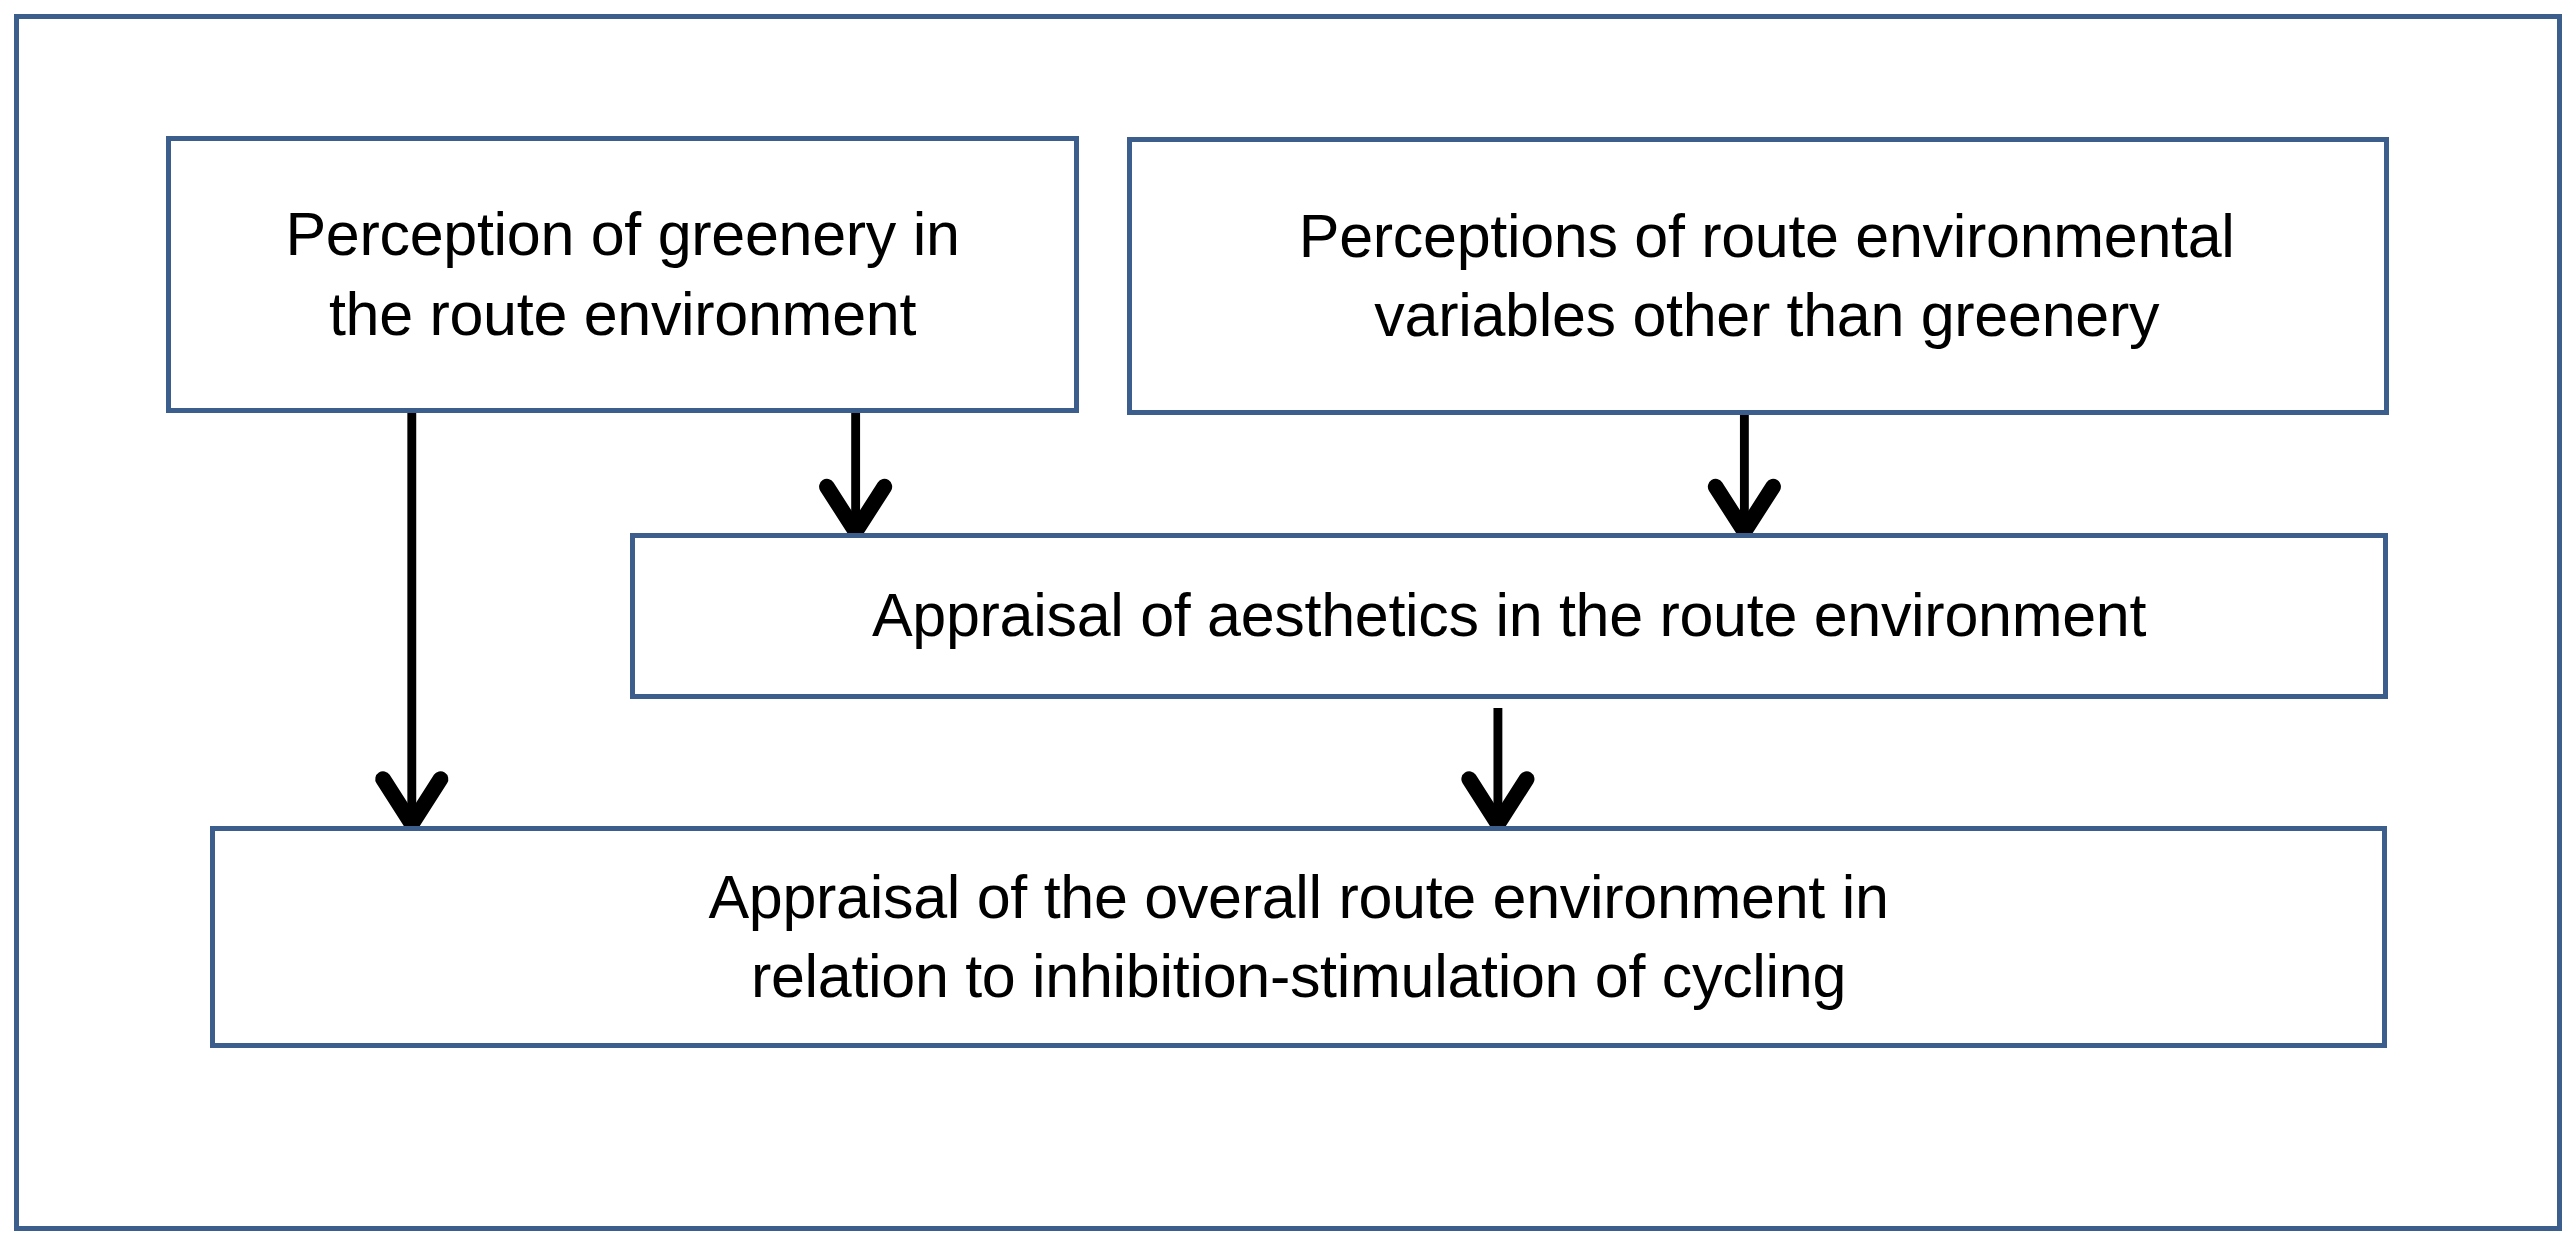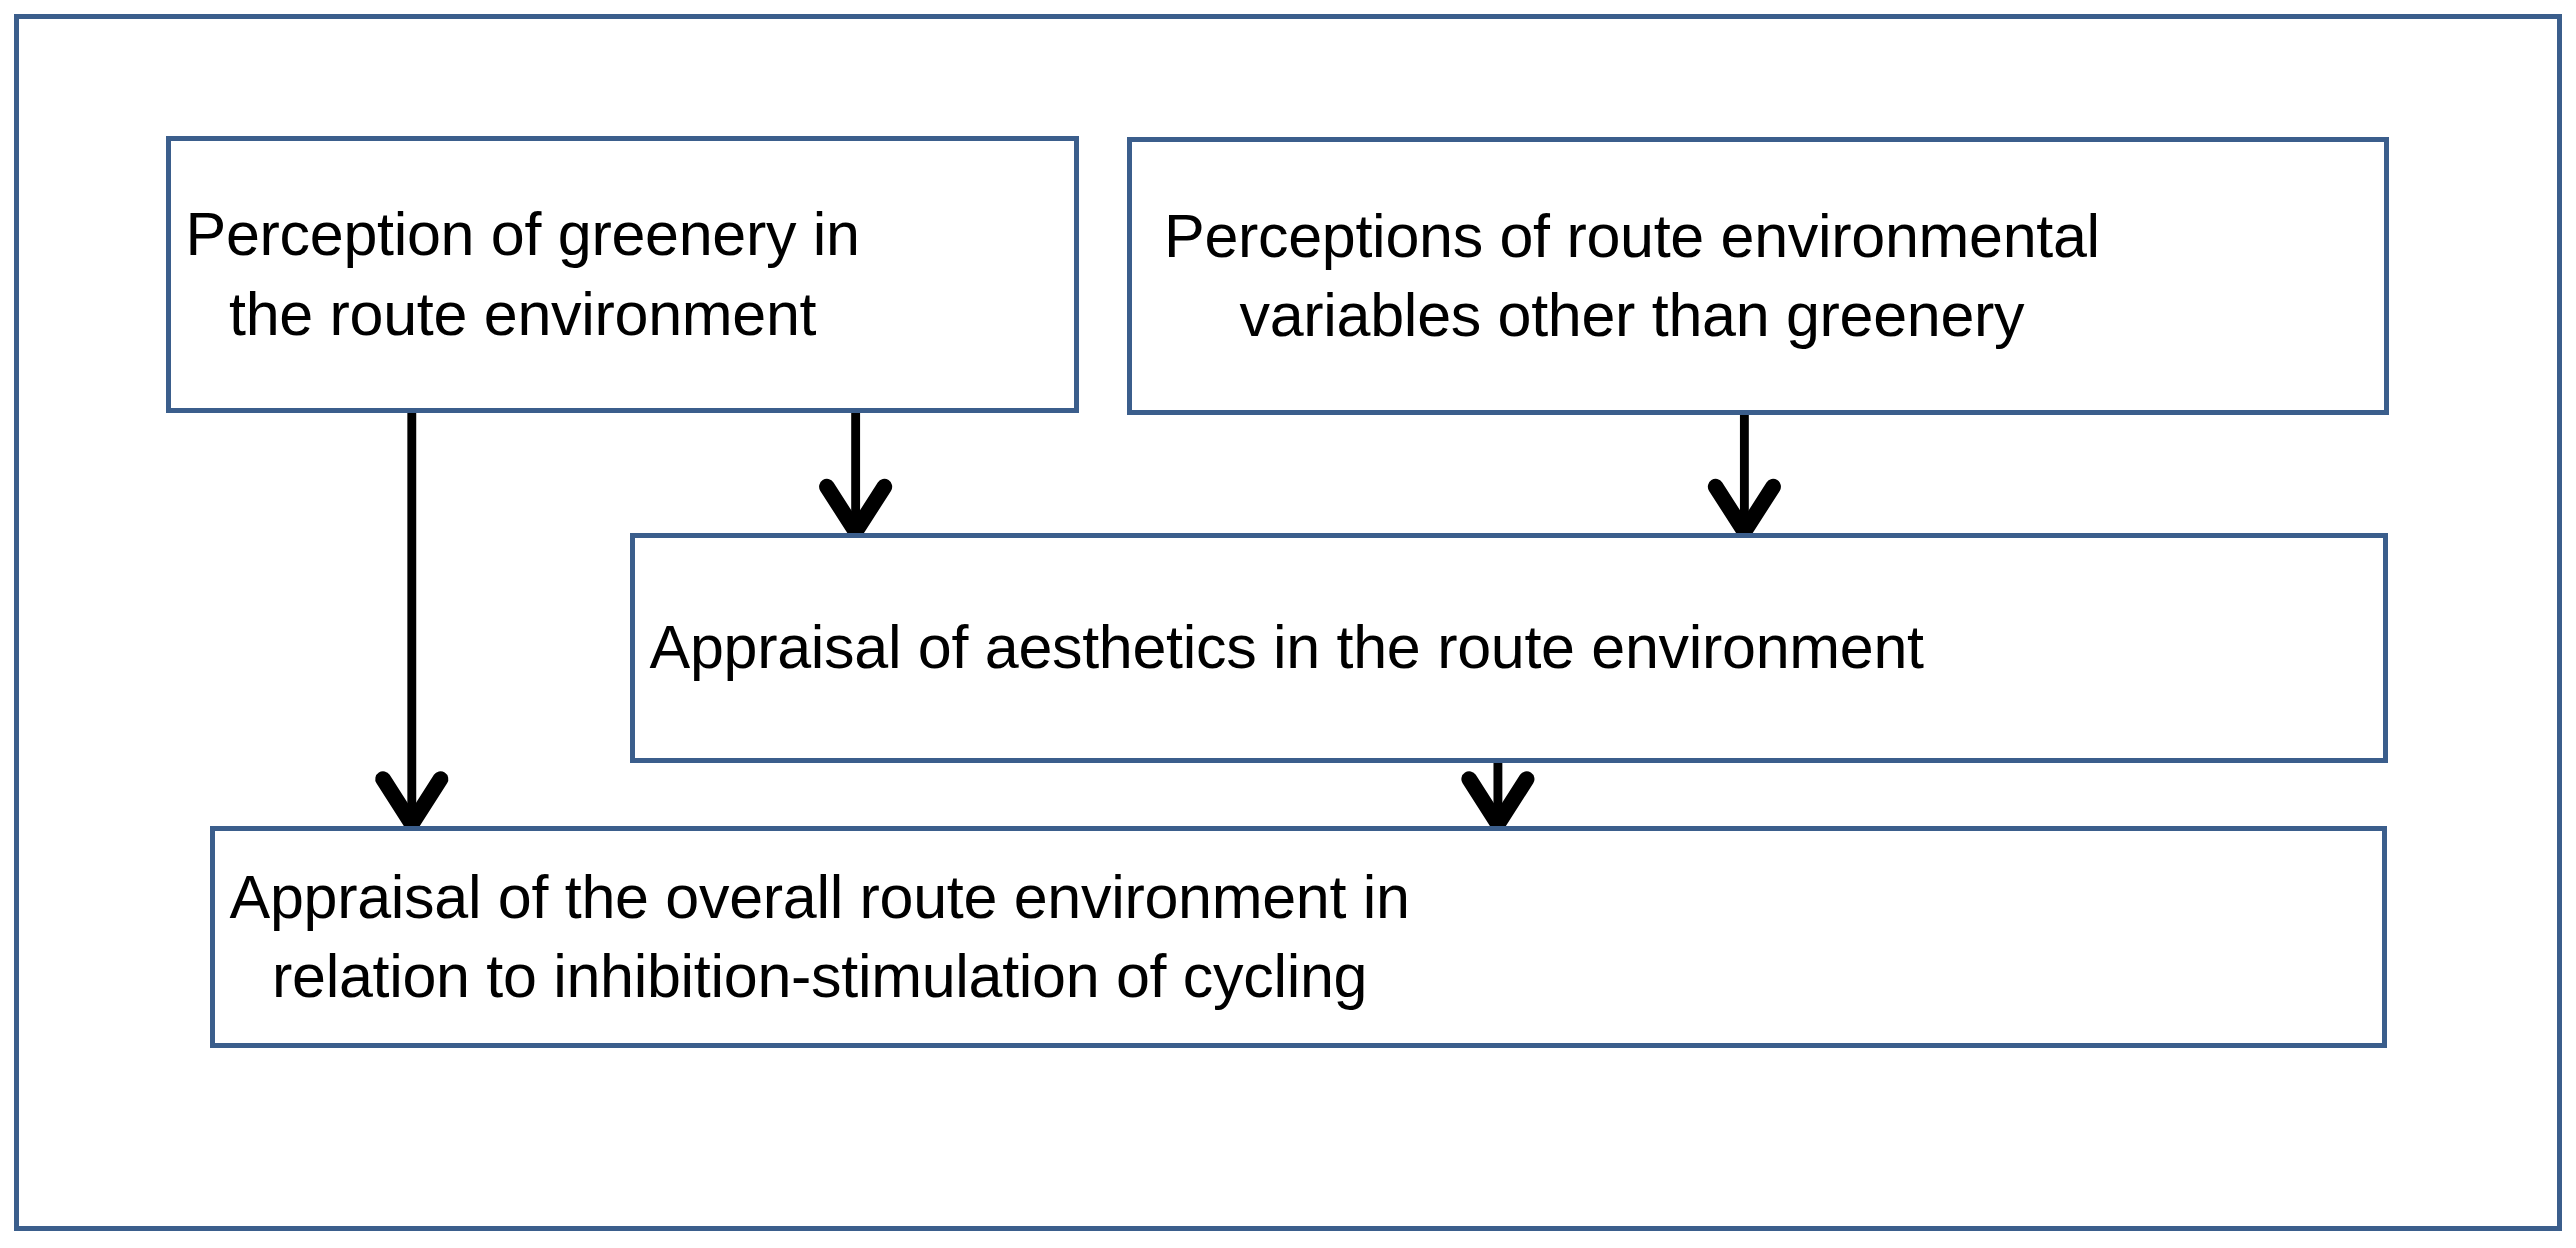--- a/index.html
+++ b/index.html
@@ -25,34 +25,35 @@
     box-sizing: border-box;
     background: #ffffff;
   }
   .node {
     position: absolute;
     box-sizing: border-box;
     border: 5.7px solid #3B5E8C;
     background: #ffffff;
     display: flex;
     align-items: center;
+    justify-content: center;
     text-align: center;
     color: #000000;
     font-family: "Liberation Sans", sans-serif;
     font-size: 61px;
     line-height: 1.30;
     letter-spacing: -0.3px;
     padding: 0 14.6px;
   }
   .node-label { display: block; white-space: pre-line; }
 
   
   #node-greenery      { left: 166px;  top: 136px;  width: 913px; height: 277px; }
   #node-other-vars    { left: 1127px; top: 137px;  width: 1262px; height: 278px; padding-left: 32px; }
-  #node-aesthetics    { left: 630px; top: 533px; width: 1758px; height: 230px; }
+  #node-aesthetics    { left: 630px; top: 533px; width: 1758px; height: 166px; }
   #node-overall       { left: 210px;  top: 826px; width: 2177px; height: 222px; }
 
   
   .connector { position: absolute; overflow: visible; }
   .connector svg { display: block; overflow: visible; }
 </style>
 </head>
 <body>
 
 <div id="canvas">

